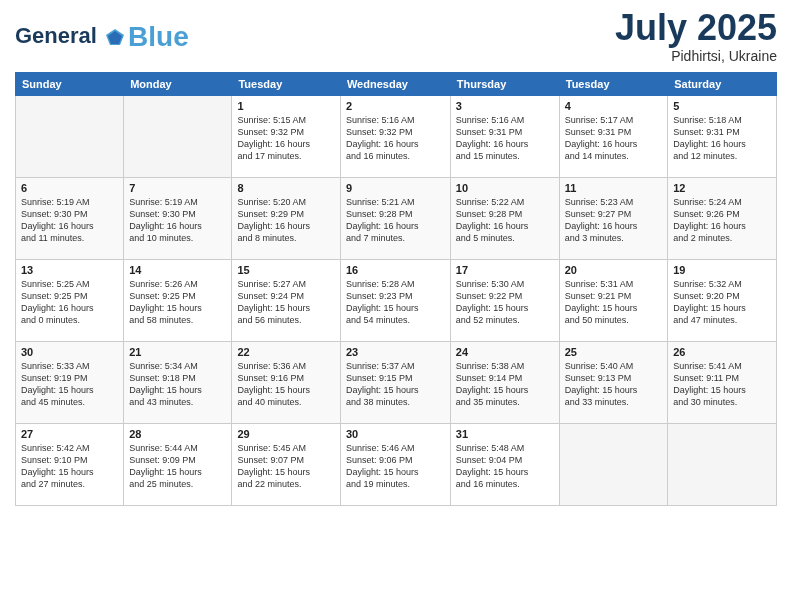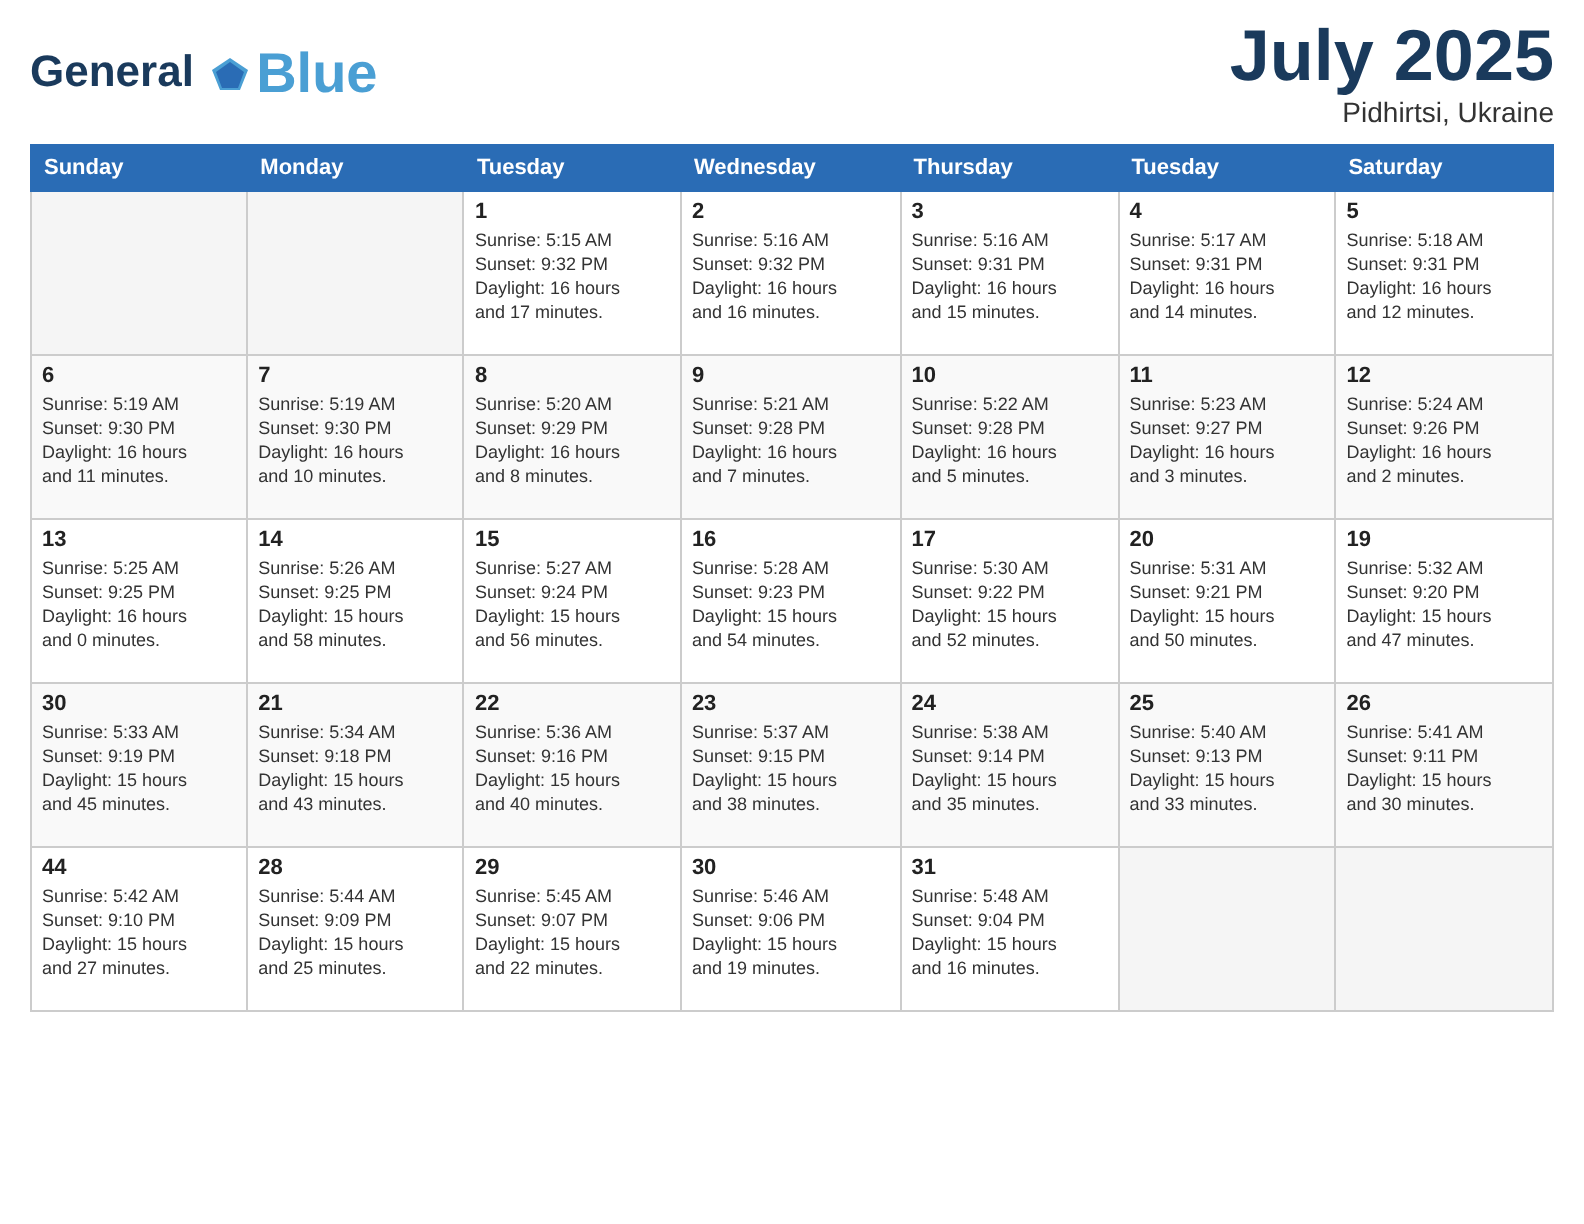--- a/index.html
+++ b/index.html
@@ -228,21 +228,21 @@
             <span class="day-num">25</span>
             <div class="day-info">Sunrise: 5:40 AM<br>Sunset: 9:13 PM<br>Daylight: 15 hours<br>and 33 minutes.</div>
           </td>
           <td>
             <span class="day-num">26</span>
             <div class="day-info">Sunrise: 5:41 AM<br>Sunset: 9:11 PM<br>Daylight: 15 hours<br>and 30 minutes.</div>
           </td>
         </tr>
         <tr>
           <td>
-            <span class="day-num">44</span>
+            <span class="day-num">27</span>
             <div class="day-info">Sunrise: 5:42 AM<br>Sunset: 9:10 PM<br>Daylight: 15 hours<br>and 27 minutes.</div>
           </td>
           <td>
             <span class="day-num">28</span>
             <div class="day-info">Sunrise: 5:44 AM<br>Sunset: 9:09 PM<br>Daylight: 15 hours<br>and 25 minutes.</div>
           </td>
           <td>
             <span class="day-num">29</span>
             <div class="day-info">Sunrise: 5:45 AM<br>Sunset: 9:07 PM<br>Daylight: 15 hours<br>and 22 minutes.</div>
           </td>

